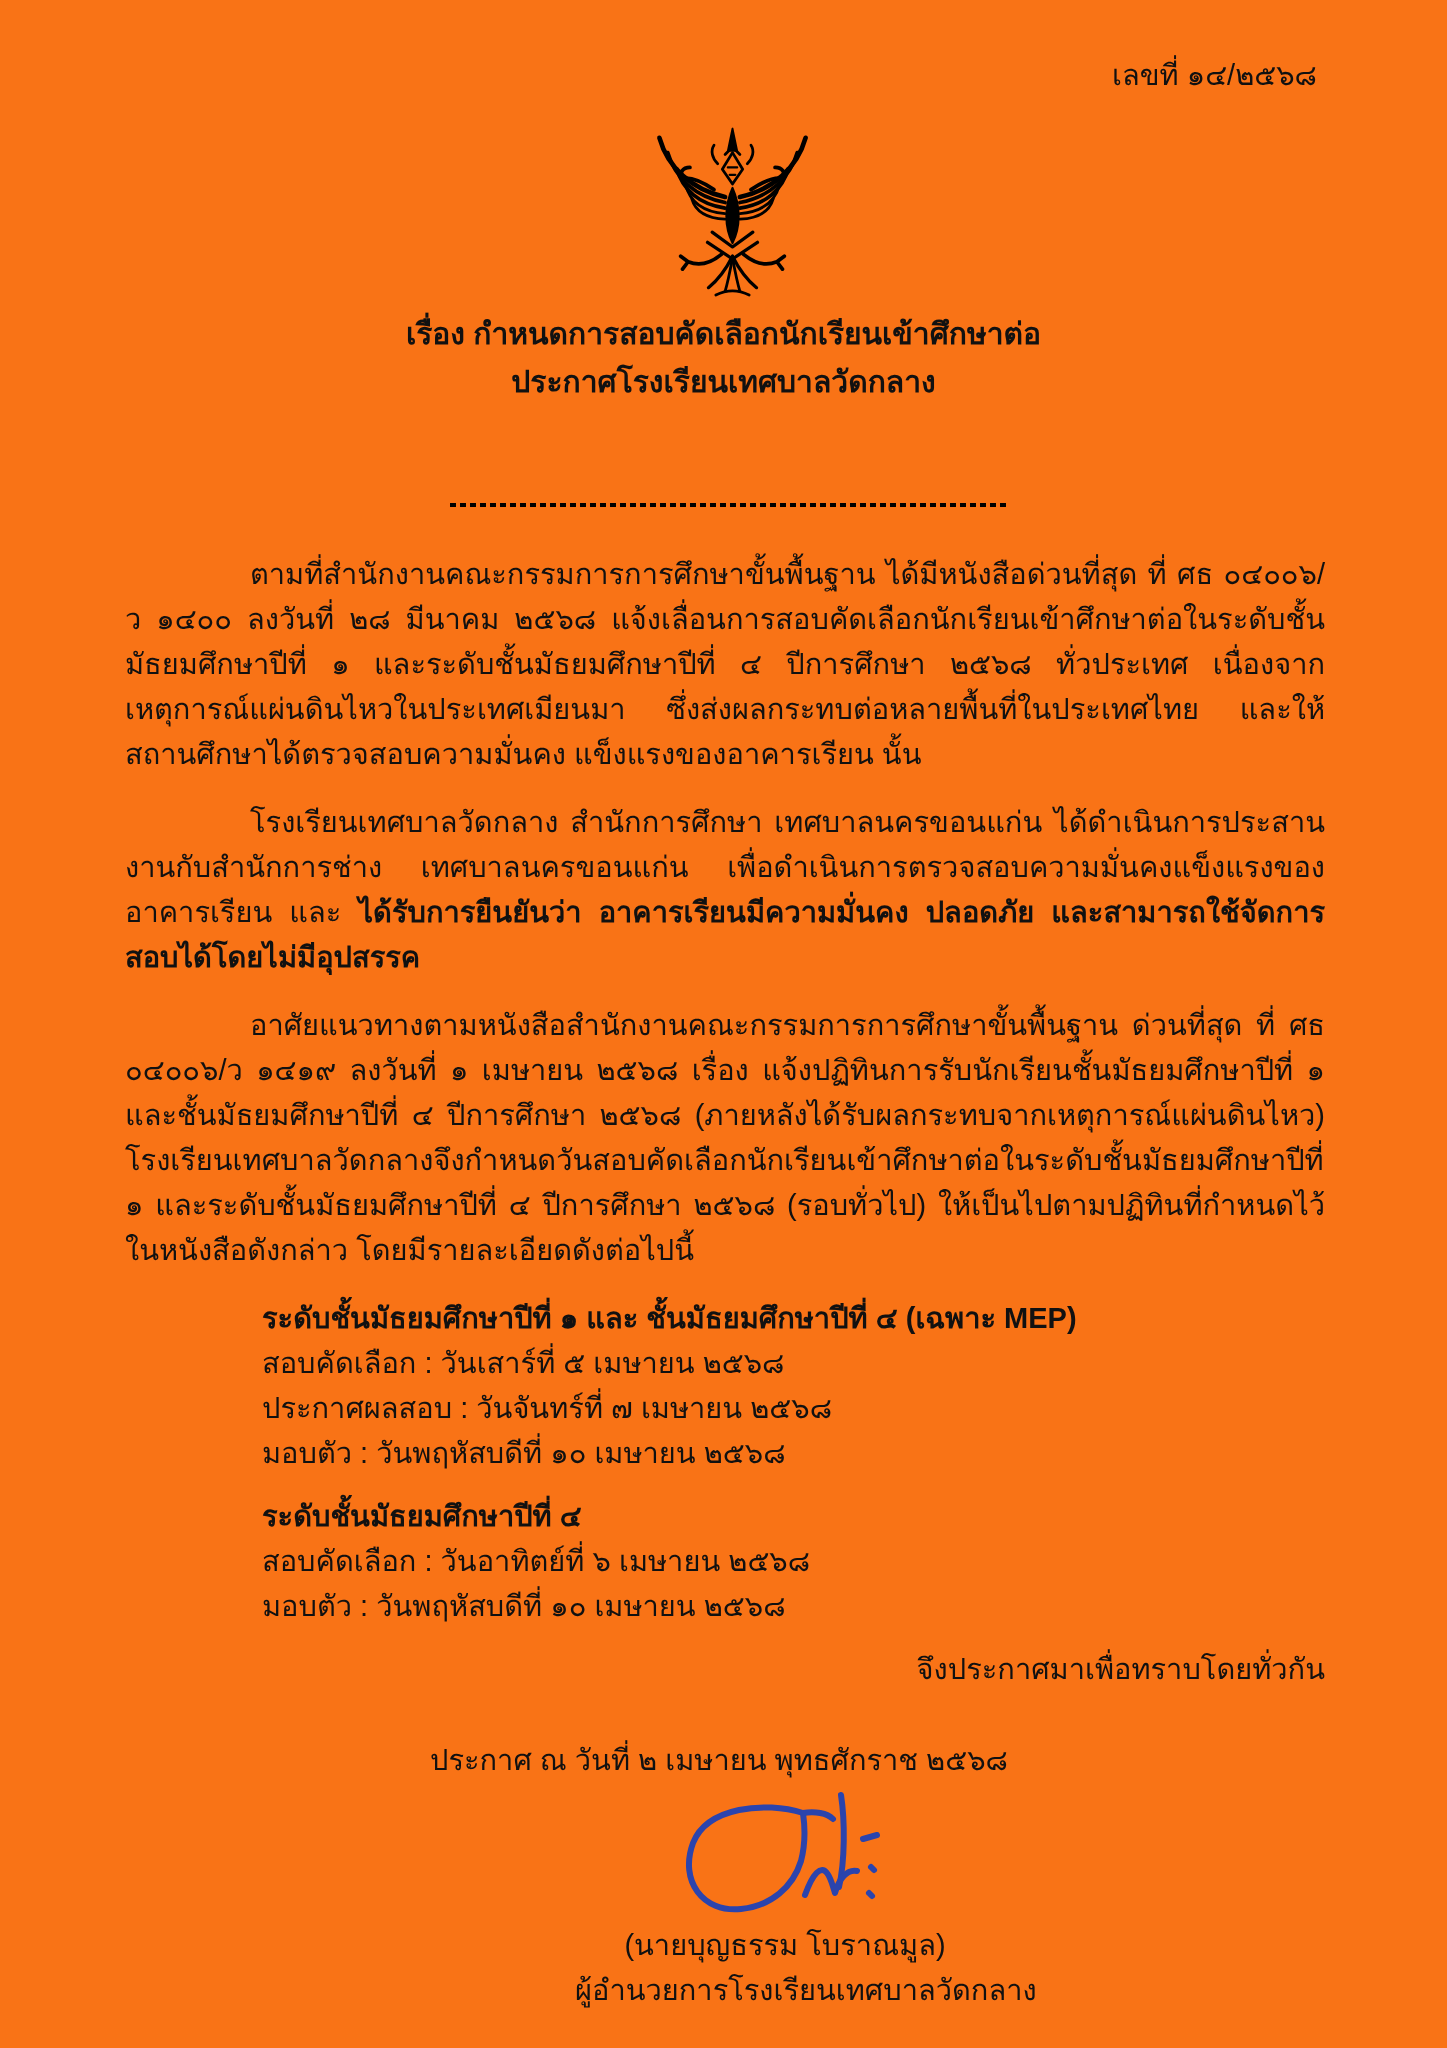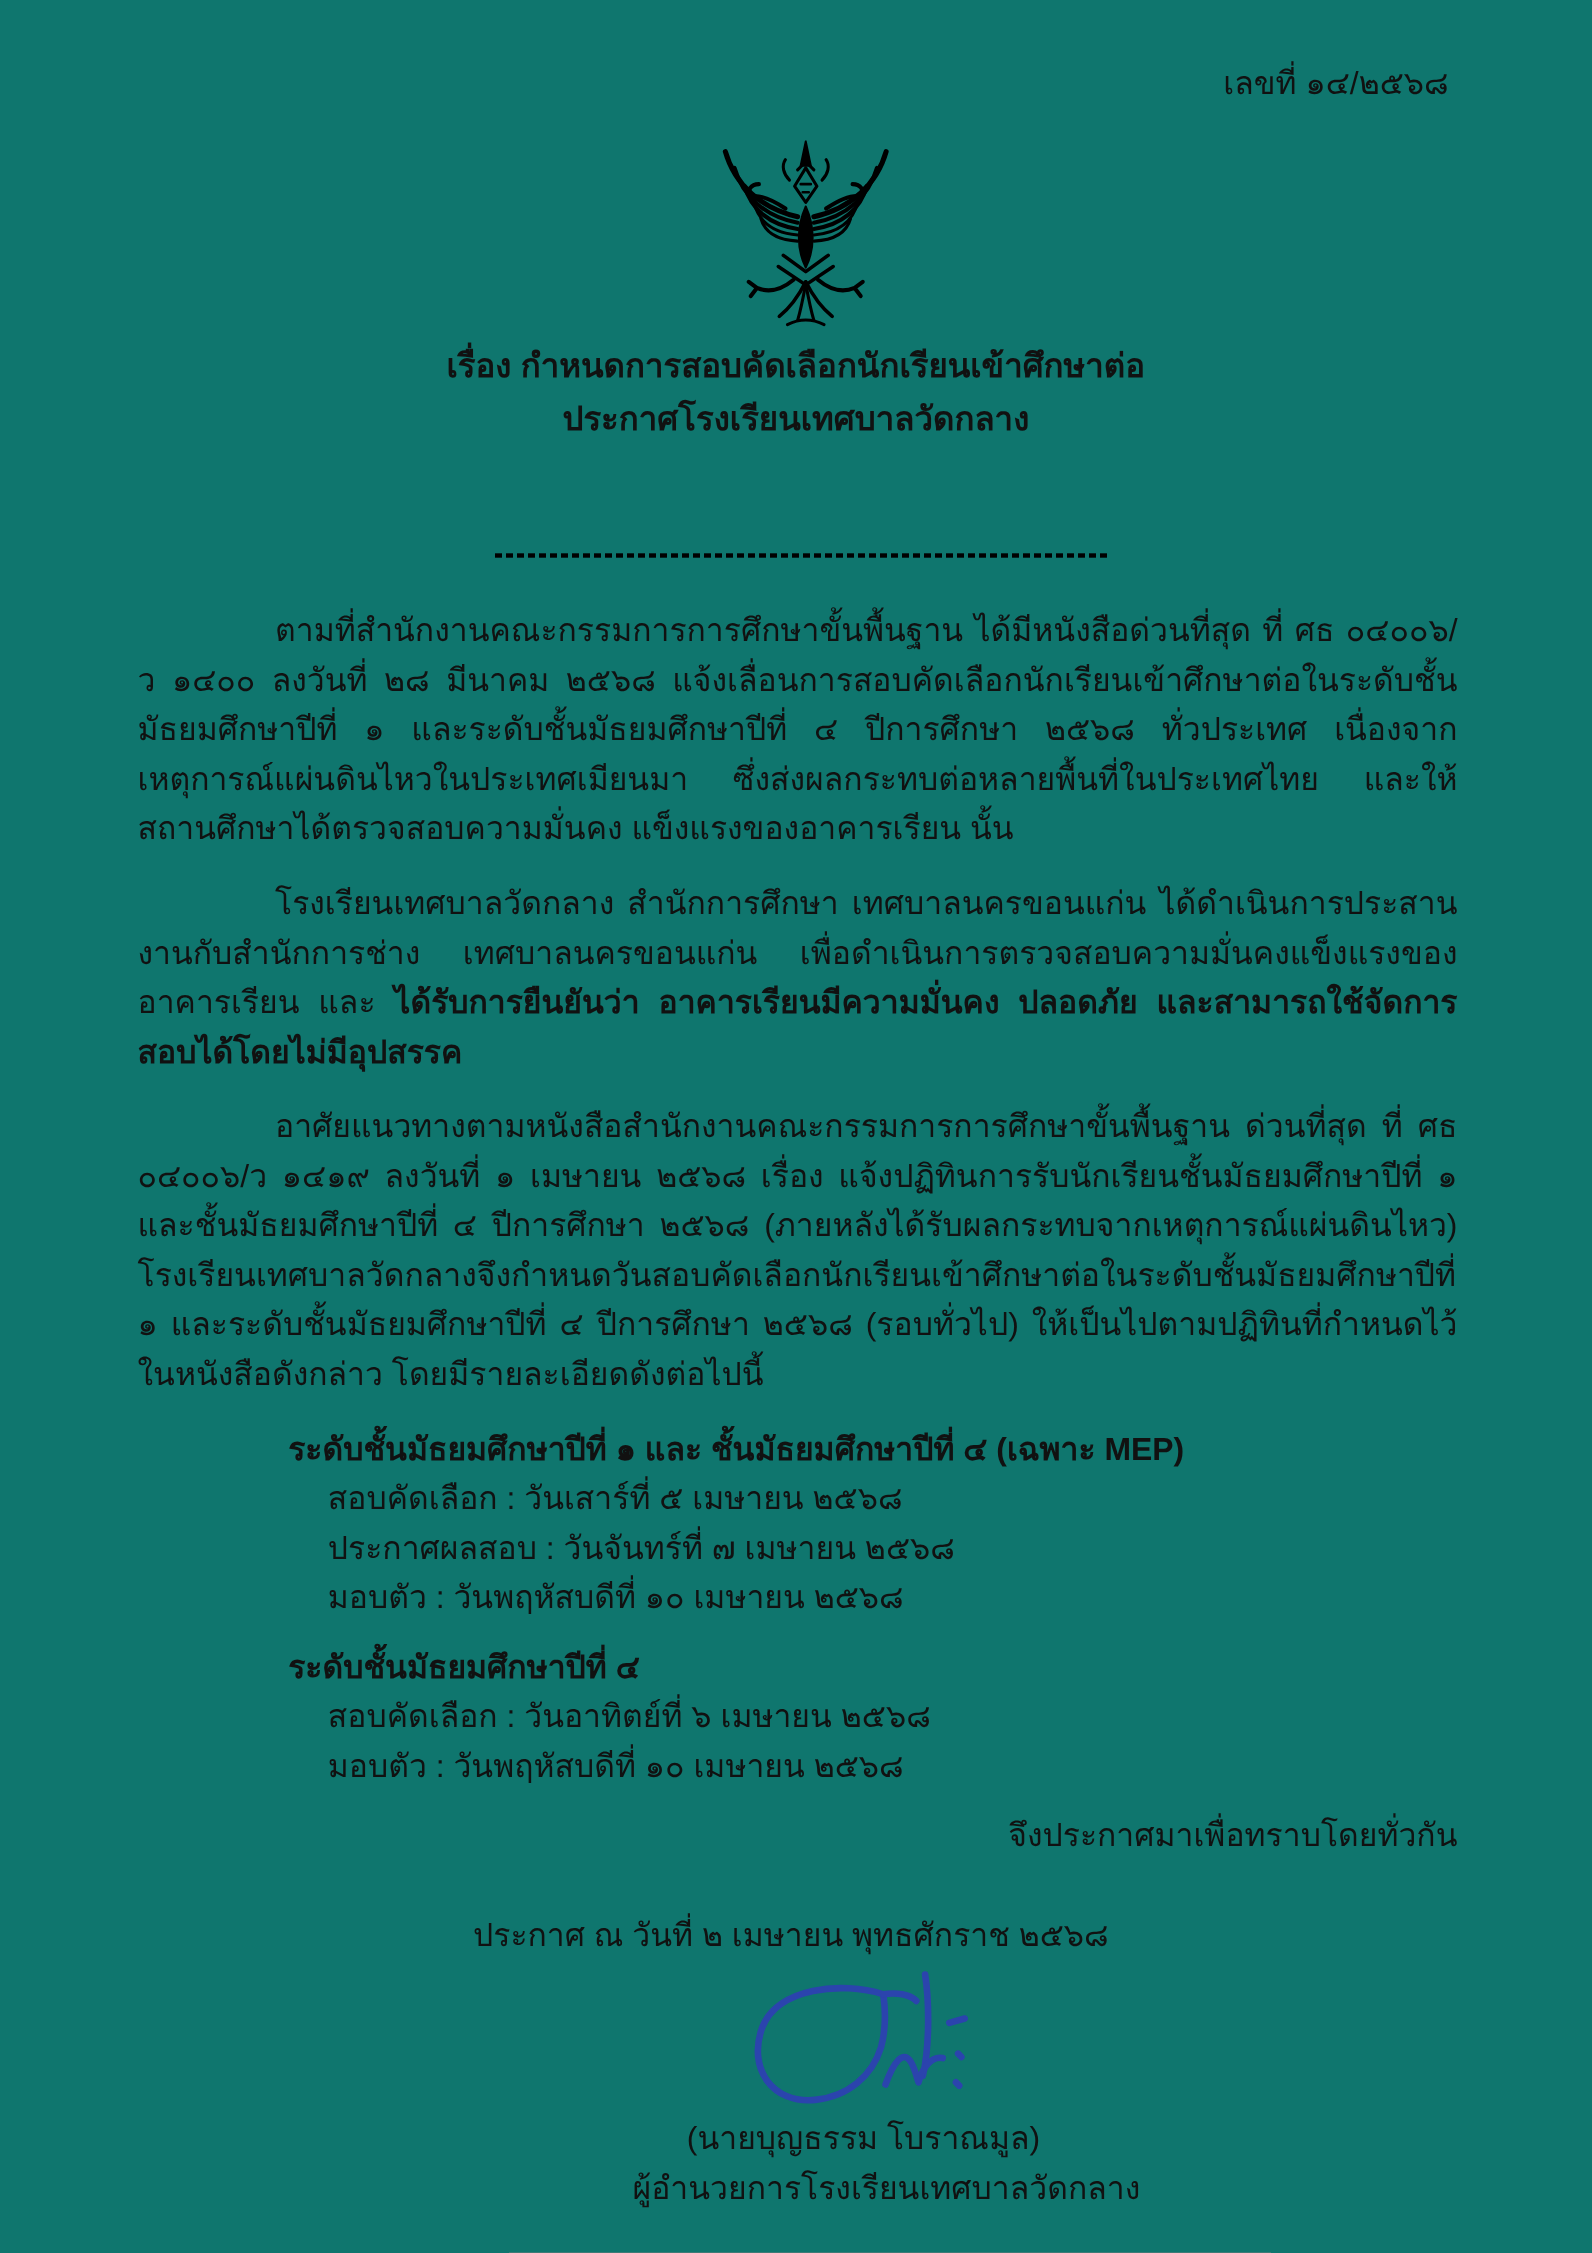--- a/index.html
+++ b/index.html
@@ -1,20 +1,20 @@
 <!DOCTYPE html>
 <html lang="th"><head>
 <meta charset="utf-8">
 <style>
   html,body{margin:0;padding:0;background:#888;}
   .page{
     position:relative;
     width:1447px;height:2048px;
     margin:0 auto;
-    background:#0f766e;
+    background:#f97316;
     color:#111;
     font-family:"Liberation Sans","DejaVu Sans",sans-serif;
     overflow:hidden;
   }
   .doc-number{
     position:absolute;top:52px;right:130px;
     font-size:29px;white-space:nowrap;
   }
   .emblem{
     position:absolute;top:118px;left:640px;
@@ -31,21 +31,21 @@
     background:repeating-linear-gradient(90deg,#000 0 6px,transparent 6px 10px);
   }
   .body-text{
     position:absolute;top:552px;left:125px;width:1200px;
     font-size:29px;line-height:45px;
   }
   .para{margin:0 0 23px 0;text-indent:125px;text-align:justify;}
   .para .bold-part{font-weight:700;}
   .schedule{margin:8px 0 18px 0;padding-left:137px;}
   .schedule-header{font-weight:700;}
-  .schedule-item{white-space:nowrap;margin-left:36px;}
+  .schedule-item{white-space:nowrap;}
   .closing-line{margin:0;text-indent:195px;text-align:right;}
   .date-line{margin:46px 0 0 305px;white-space:nowrap;}
   .signature-block{
     margin:8px 0 0 450px;width:420px;text-align:center;
   }
   .signature-ink{display:block;margin:0 auto;width:260px;height:132px;}
   .signer-name{white-space:nowrap;}
   .signer-position{white-space:nowrap;}
 </style>
 </head>

